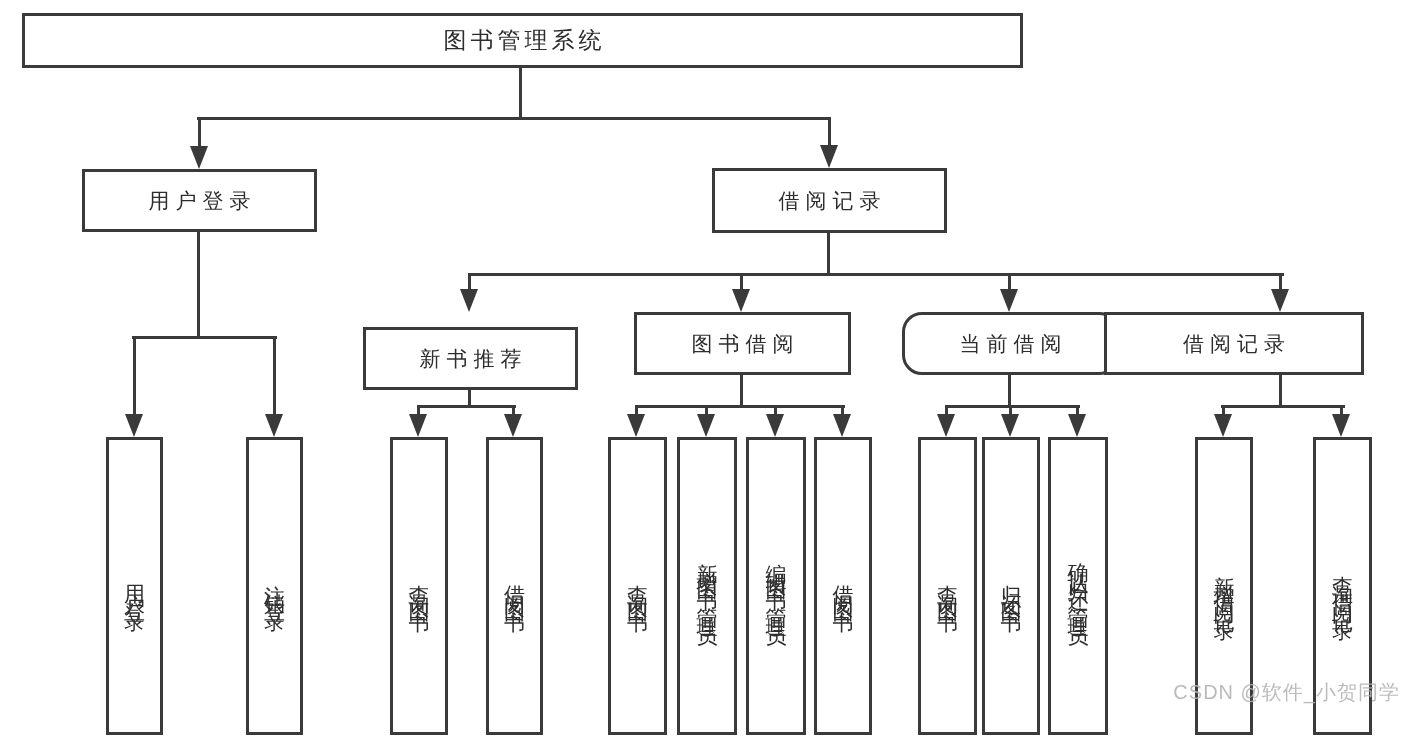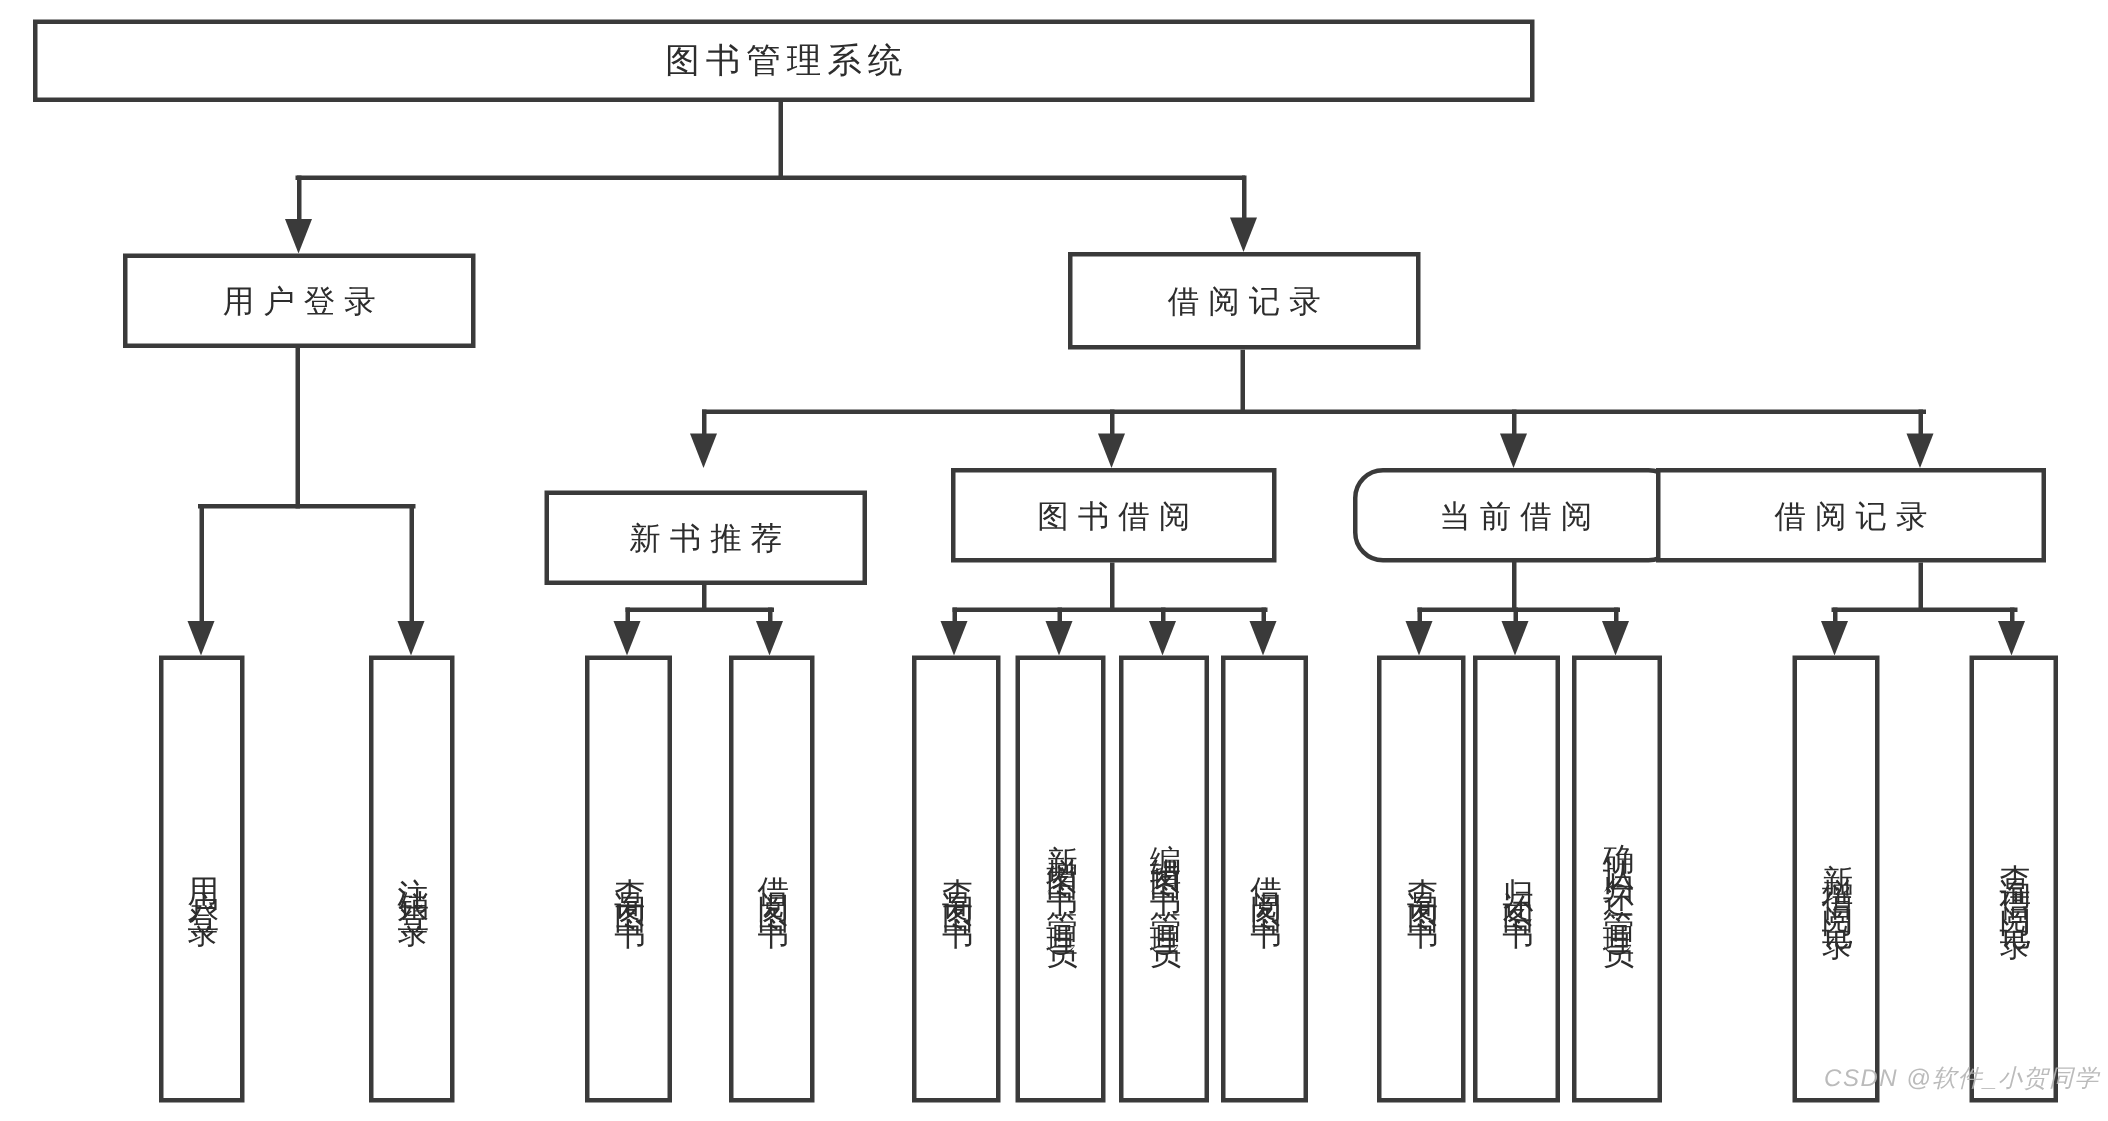--- a/index.html
+++ b/index.html
@@ -130,28 +130,27 @@
   #a-g2-1      { left: 1001px; top: 405px; height: 32px; }
   #a-g2-2      { left: 1068px; top: 405px; height: 32px; }
   #c-g3-stem   { left: 1279px; top: 374px; height: 34px; }
   #c-g3-h      { left: 1221px; top: 405px; width: 124px; }
   #a-g3-0      { left: 1214px; top: 405px; height: 32px; }
   #a-g3-1      { left: 1332px; top: 405px; height: 32px; }
   
   .watermark {
     position: absolute;
     right: 5px;
-    top: 709px;
-    font-size: 16px;
+    top: 679px;
+    font-size: 20px;
     letter-spacing: 1px;
     color: var(--watermark);
     opacity: 0.9;
     z-index: 2;
     white-space: nowrap;
-    font-style: italic;
   }
 </style>
 </head>
 <body>
 
 <div class="stage">
 
   <div class="node" id="r0">图书管理系统</div>
 
   <div class="vline" id="c-root-stem"></div>

